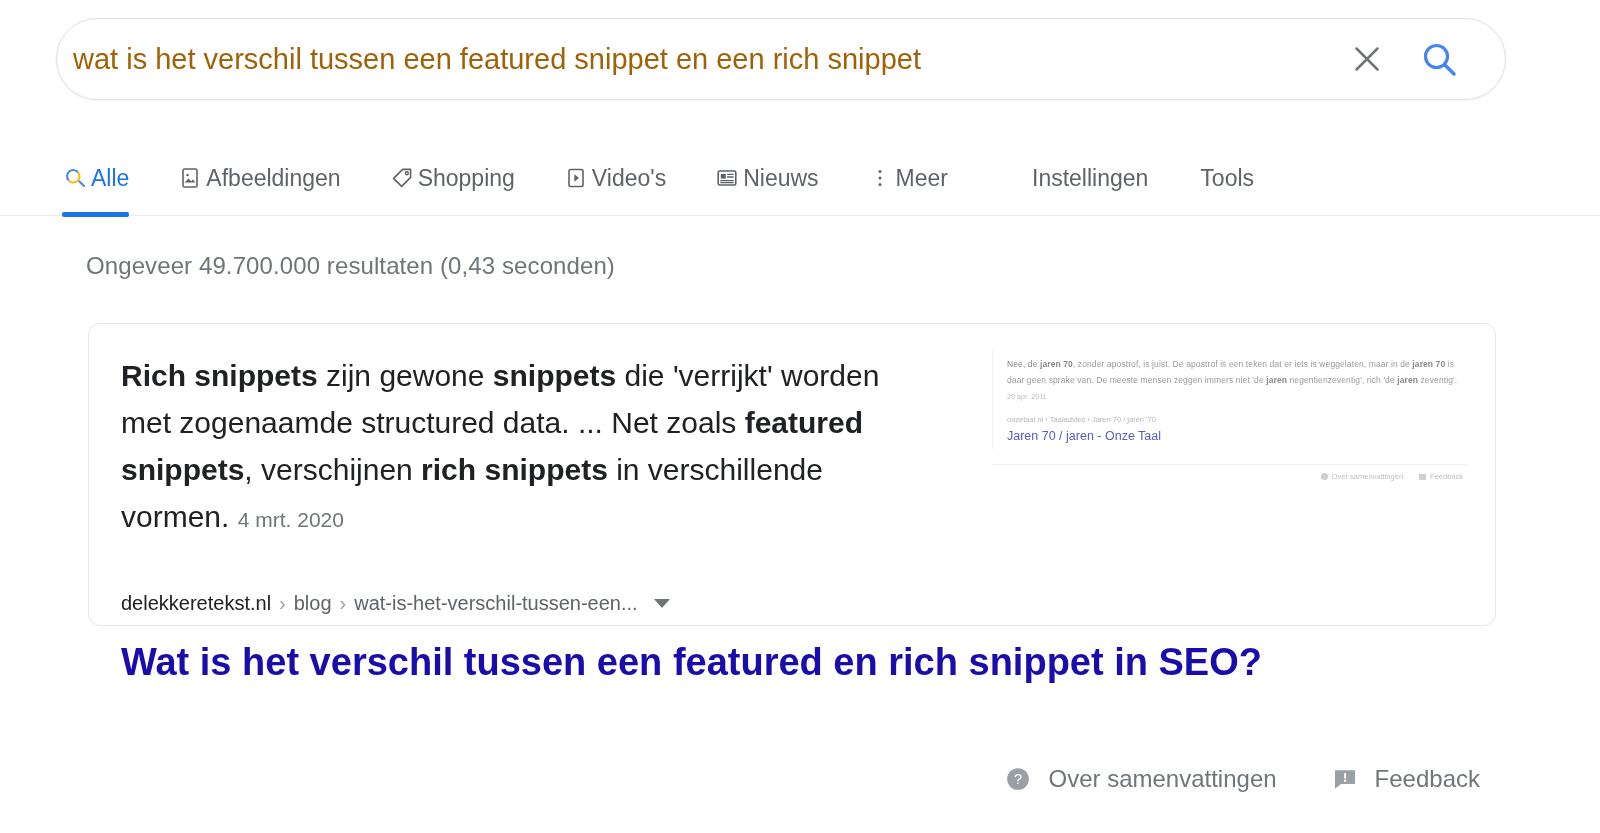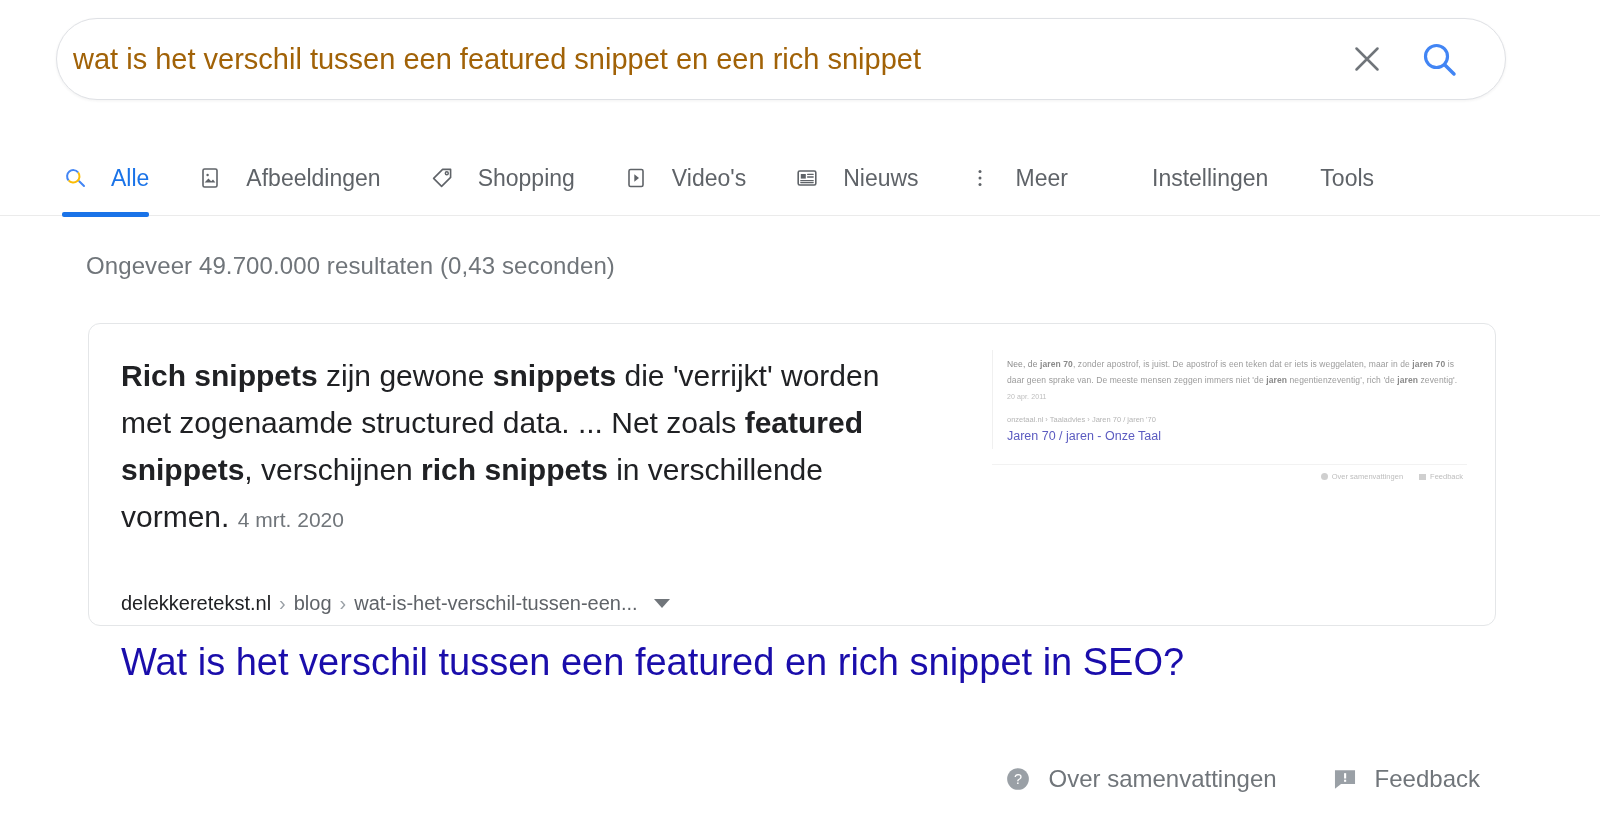--- a/index.html
+++ b/index.html
@@ -32,21 +32,21 @@
 
   
   .tabbar {
     position: absolute; left: 0; top: 148px;
     width: 1600px; height: 68px;
     border-bottom: 1px solid #ebebeb;
     display: flex; align-items: flex-start;
     padding-left: 62px;
   }
   .tab {
-    display: flex; align-items: center; gap: 23px;
+    display: flex; align-items: center; gap: 3px;
     height: 60px; padding: 0 0 0 0;
     margin-right: 48px;
     font-size: 23px; color: #5f6368;
     cursor: pointer; position: relative;
     white-space: nowrap;
   }
   .tab .tab-ico { width: 26px; height: 26px; display: inline-flex; align-items: center; justify-content: center; flex: 0 0 auto; }
   .tab.active { color: #1a73e8; }
   .tab.active .tab-underline {
     position: absolute; left: 0; right: 0; bottom: -9px;
@@ -85,21 +85,21 @@
   .fs-crumb { color: #5f6368; }
   .fs-caret {
     display: inline-block; margin-left: 16px;
     width: 0; height: 0;
     border-left: 8px solid transparent; border-right: 8px solid transparent;
     border-top: 9px solid #70757a; cursor: pointer;
   }
   .fs-title {
     position: absolute; left: 32px; top: 315px;
     font-size: 38px; color: #1a0dab; line-height: 1.25;
-    white-space: nowrap; cursor: pointer;
+    white-space: nowrap; cursor: pointer; font-weight: bold;
   }
 
   
   .thumb {
     position: absolute; left: 895px; top: 20px;
     width: 487px; height: 155px;
     background: #fff;
     overflow: hidden;
   }
   .thumb-inner {

